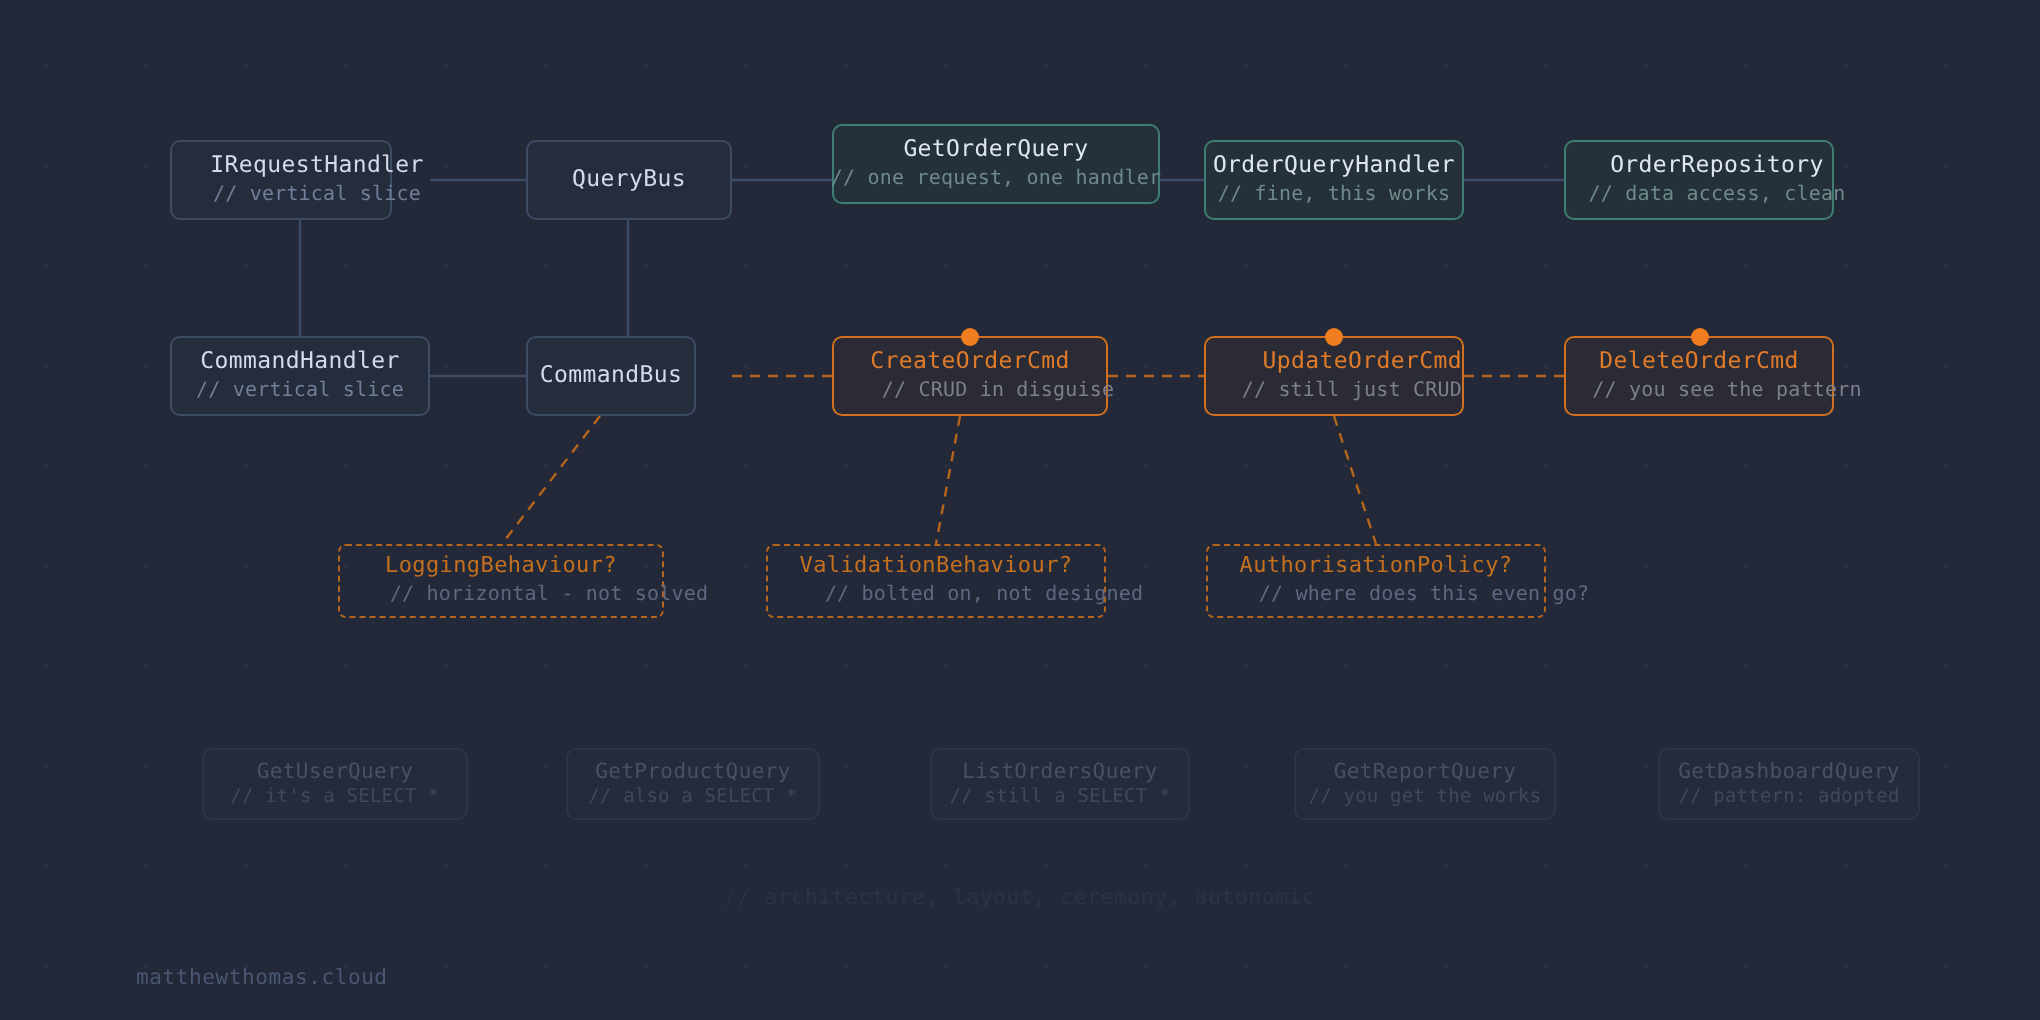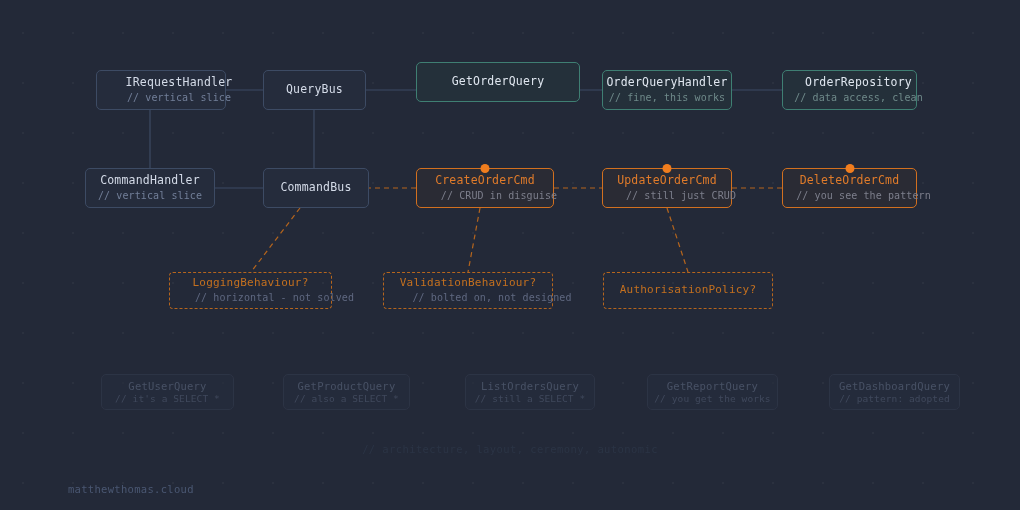--- a/index.html
+++ b/index.html
@@ -154,70 +154,72 @@
       <line x1="215" y1="188" x2="263" y2="188" stroke="#3d4b64" stroke-width="1.2"></line>
       <line x1="366" y1="188" x2="416" y2="188" stroke="#b5651d" stroke-width="1.2" stroke-dasharray="5 4"></line>
       <line x1="554" y1="188" x2="602" y2="188" stroke="#b5651d" stroke-width="1.2" stroke-dasharray="5 4"></line>
       <line x1="732" y1="188" x2="782" y2="188" stroke="#b5651d" stroke-width="1.2" stroke-dasharray="5 4"></line>
       <line x1="300" y1="208" x2="251" y2="272" stroke="#b5651d" stroke-width="1.2" stroke-dasharray="5 4"></line>
       <line x1="480" y1="208" x2="468" y2="272" stroke="#b5651d" stroke-width="1.2" stroke-dasharray="5 4"></line>
       <line x1="667" y1="208" x2="688" y2="272" stroke="#b5651d" stroke-width="1.2" stroke-dasharray="5 4"></line>
     </svg>
 
   <div id="nodes">
-      <div class="node slate" style="left: 96px; top: 70px; width: 130px; height: 40px; padding-left: 36px;">
+      <div class="node slate" style="left: 85px; top: 70px; width: 111px; height: 40px; padding-left: 36px;">
         <div class="title">IRequestHandler</div>
         <div class="note">// vertical slice</div>
       </div>
       <div class="node slate" style="left: 263px; top: 70px; width: 103px; height: 40px;">
         <div class="title">QueryBus</div>
       </div>
       <div class="node teal" style="left: 416px; top: 62px; width: 164px; height: 40px; text-align: center;">
         <div class="title">GetOrderQuery</div>
+        <div class="note">// one request, one handler</div>
       </div>
       <div class="node teal" style="left: 602px; top: 70px; width: 130px; height: 40px;">
         <div class="title">OrderQueryHandler</div>
         <div class="note">// fine, this works</div>
       </div>
       <div class="node teal" style="left: 782px; top: 70px; width: 135px; height: 40px; padding-left: 18px;">
         <div class="title">OrderRepository</div>
         <div class="note">// data access, clean</div>
       </div>
       <div class="node slate" style="left: 85px; top: 168px; width: 130px; height: 40px;">
         <div class="title">CommandHandler</div>
         <div class="note">// vertical slice</div>
       </div>
-      <div class="node slate" style="left: 263px; top: 168px; width: 106px; height: 40px;">
+      <div class="node slate" style="left: 263px; top: 168px; width: 85px; height: 40px;">
         <div class="title">CommandBus</div>
       </div>
       <div class="node orange" style="left: 416px; top: 168px; width: 138px; height: 40px;">
         <span class="dot"></span>
         <div class="title">CreateOrderCmd</div>
         <div class="note">// CRUD in disguise</div>
       </div>
-      <div class="node orange" style="left: 602px; top: 168px; width: 130px; height: 40px;">
+      <div class="node orange" style="left: 602px; top: 168px; width: 130px; height: 40px; align-items: flex-end;">
         <span class="dot"></span>
         <div class="title">UpdateOrderCmd</div>
         <div class="note">// still just CRUD</div>
       </div>
       <div class="node orange" style="left: 782px; top: 168px; width: 135px; height: 40px;">
         <span class="dot"></span>
         <div class="title">DeleteOrderCmd</div>
         <div class="note">// you see the pattern</div>
       </div>
       <div class="node dashed" style="left: 169px; top: 272px; width: 163px; height: 37px;">
         <div class="title">LoggingBehaviour?</div>
         <div class="note">// horizontal - not solved</div>
       </div>
       <div class="node dashed" style="left: 383px; top: 272px; width: 170px; height: 37px;">
         <div class="title">ValidationBehaviour?</div>
         <div class="note">// bolted on, not designed</div>
       </div>
       <div class="node dashed" style="left: 603px; top: 272px; width: 170px; height: 37px;">
         <div class="title">AuthorisationPolicy?</div>
+        <div class="note">// where does this even go?</div>
       </div>
       <div class="node faded" style="left: 101px; top: 374px; width: 133px; height: 36px;">
         <div class="title">GetUserQuery</div>
         <div class="note">// it's a SELECT *</div>
       </div>
       <div class="node faded" style="left: 283px; top: 374px; width: 127px; height: 36px;">
         <div class="title">GetProductQuery</div>
         <div class="note">// also a SELECT *</div>
       </div>
       <div class="node faded" style="left: 465px; top: 374px; width: 130px; height: 36px;">

